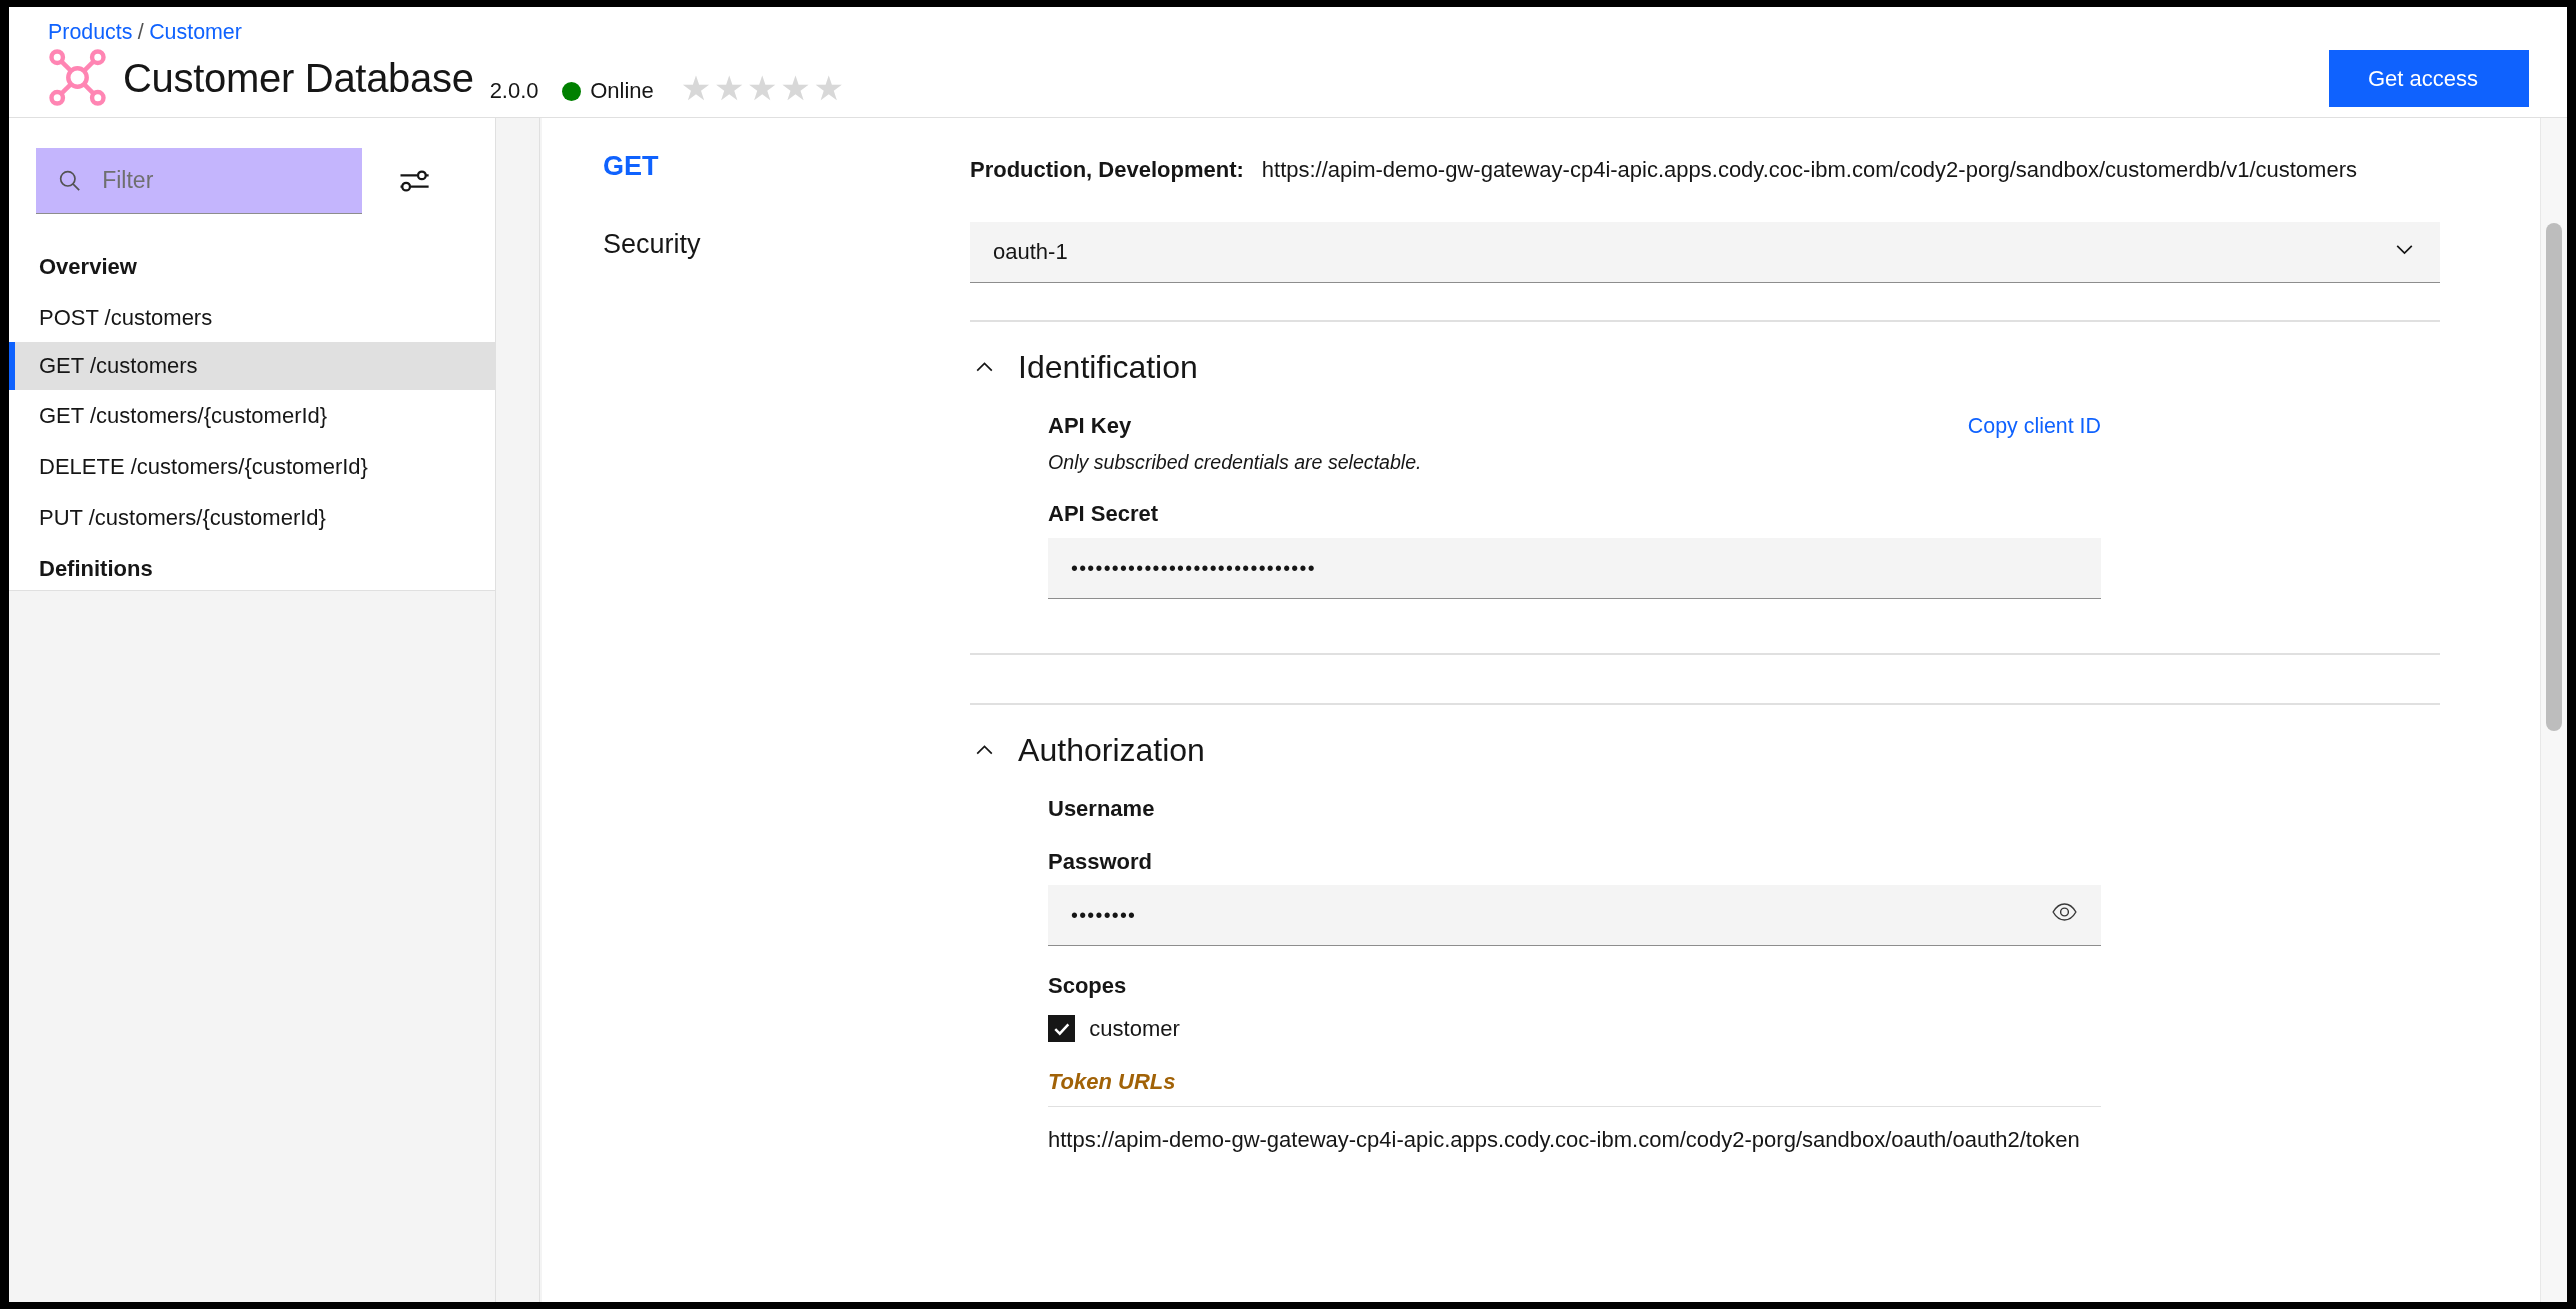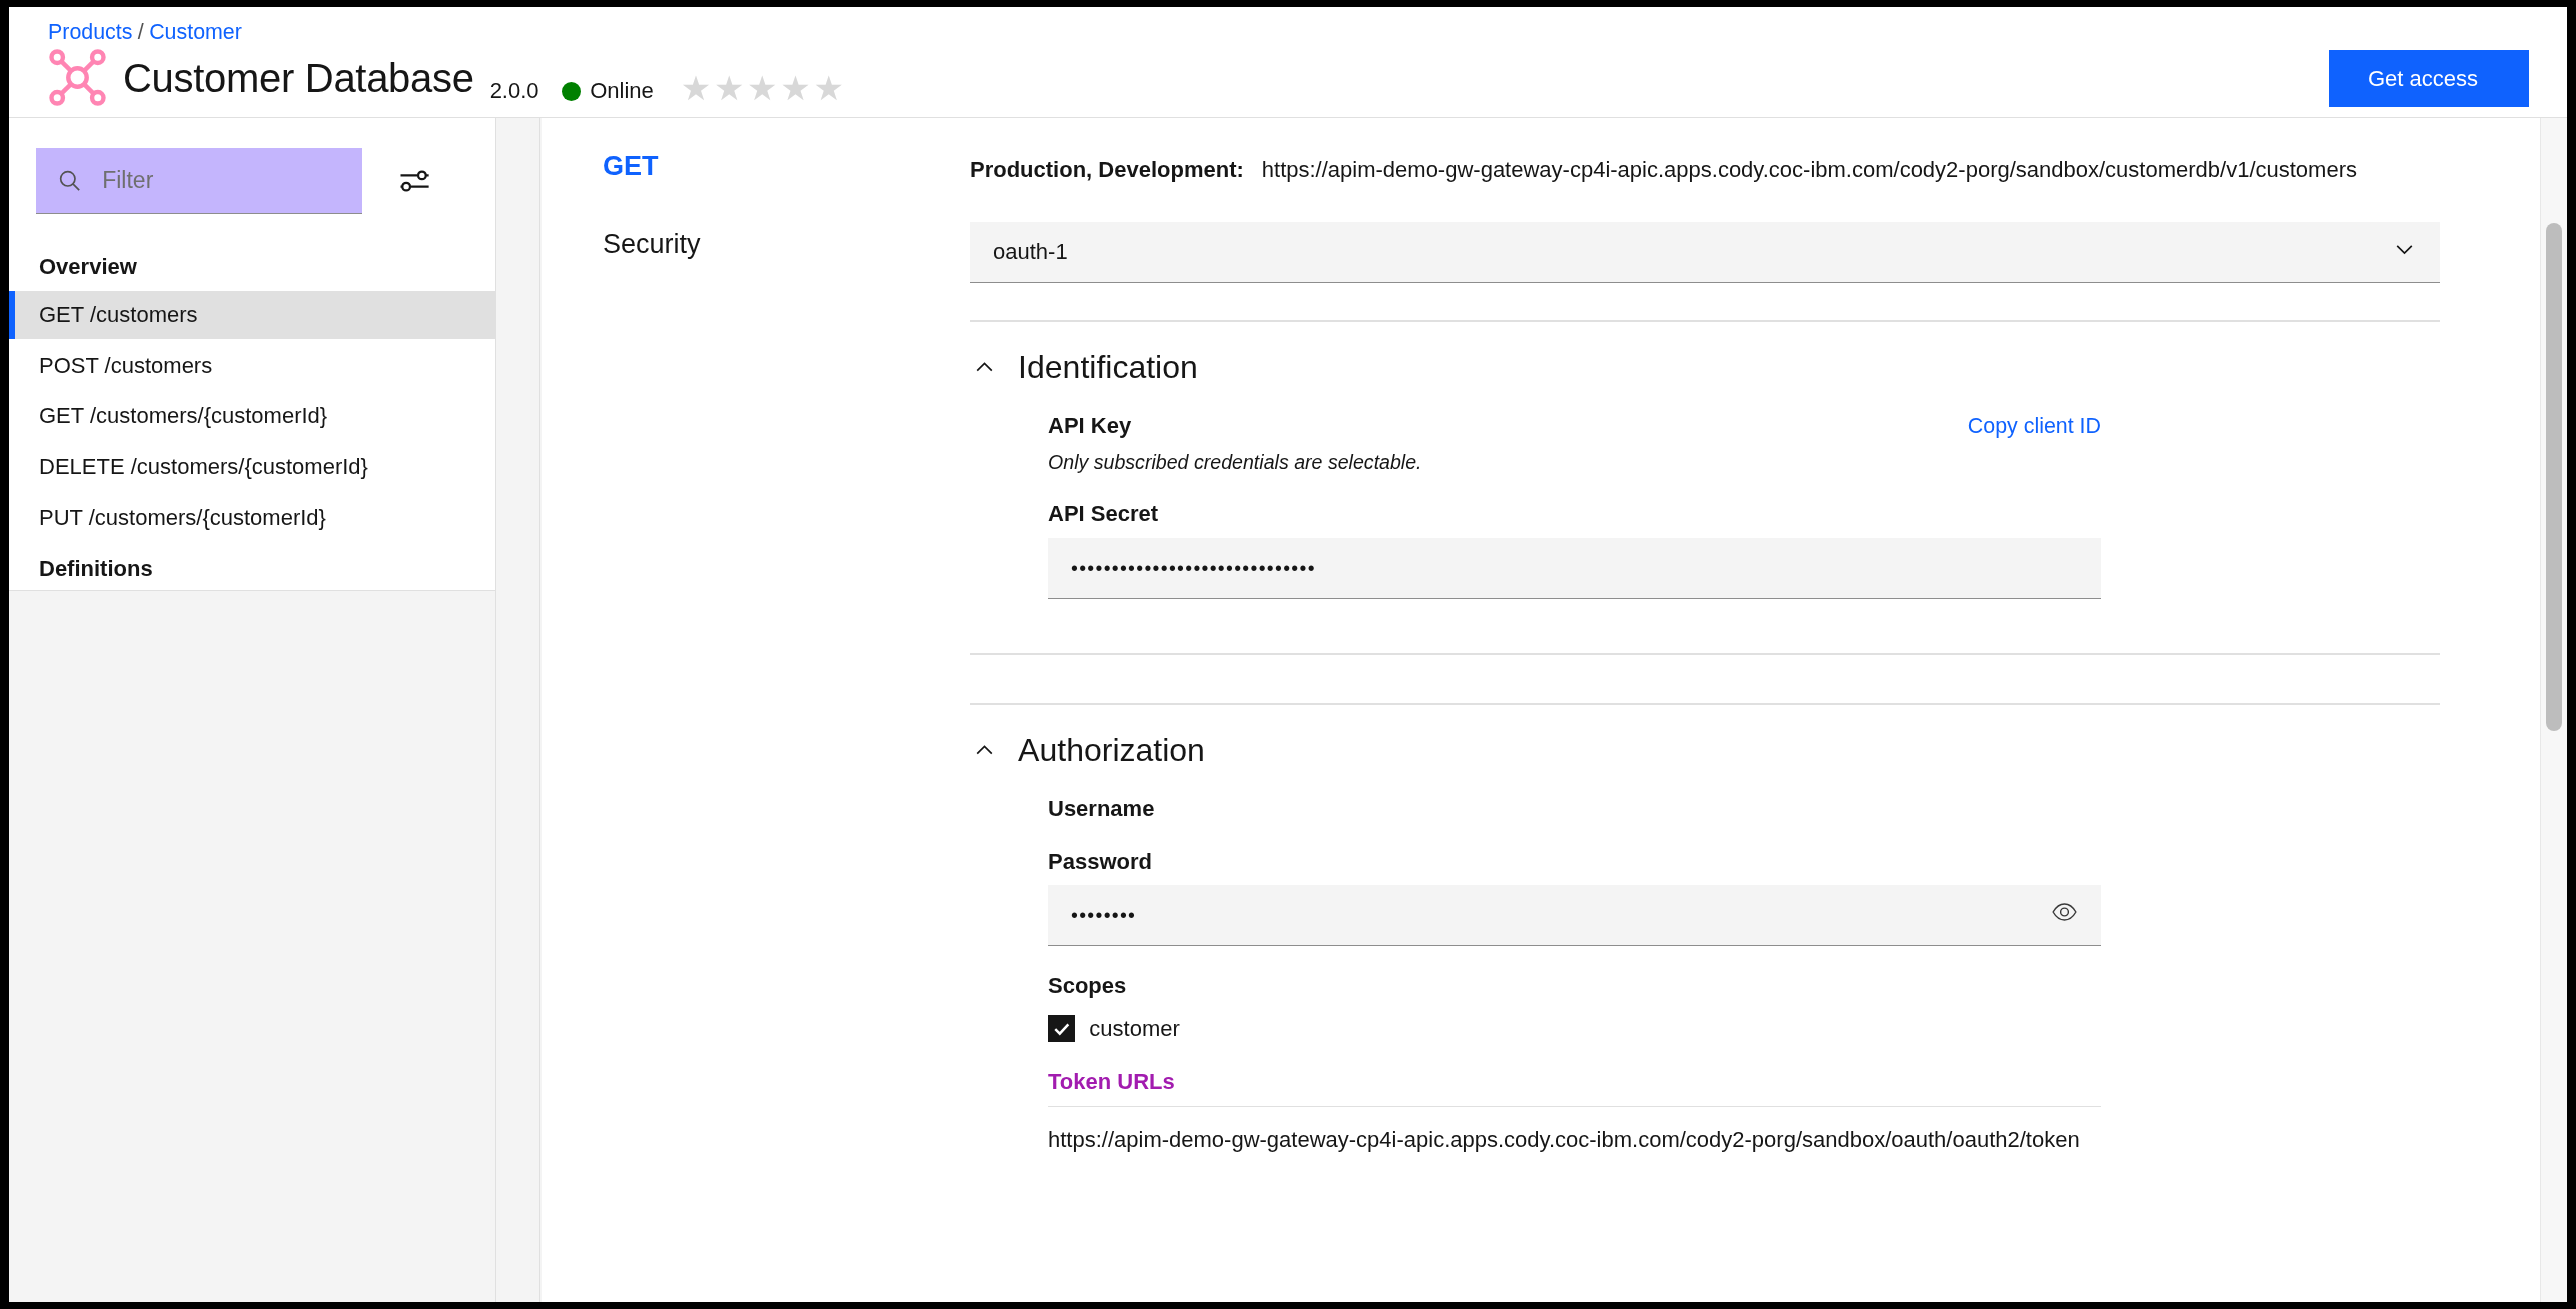--- a/index.html
+++ b/index.html
@@ -390,24 +390,25 @@
     justify-content: center;
     flex: none;
     cursor: pointer;
   }
   .cb svg { display: block; }
   .cb-label { font-size: 22px; color: #161616; }
 
   .token-url-label {
     font-size: 22px;
     font-weight: 700;
-    color: #a21caf;
+    color: #a16207;
     padding-bottom: 10.7px;
     border-bottom: 1.8px solid #e0e0e0;
     width: 1053px;
+    font-style: italic;
   }
   .token-url-value {
     font-size: 22px;
     color: #161616;
     margin-top: 19.6px;
     white-space: nowrap;
   }
 
   
   #scrollbar-track {
@@ -496,22 +497,22 @@
             <line x1="13" y1="21" x2="29" y2="21"></line>
             <circle cx="9" cy="21" r="3.4"></circle>
             <line x1="4" y1="21" x2="5.5" y2="21"></line>
           </g>
         </svg>
       </button>
     </div>
 
     <div id="nav-list">
       <div class="nav-item heading">Overview</div>
+      <div class="nav-item spaced">POST /customers</div>
       <div class="nav-item selected">GET /customers</div>
-      <div class="nav-item spaced">POST /customers</div>
       <div class="nav-item spaced">GET /customers/{customerId}</div>
       <div class="nav-item spaced">DELETE /customers/{customerId}</div>
       <div class="nav-item spaced">PUT /customers/{customerId}</div>
       <div class="nav-item heading spaced">Definitions</div>
     </div>
   </div>
 
   <div id="gutter"></div>
 
   <div id="content">

